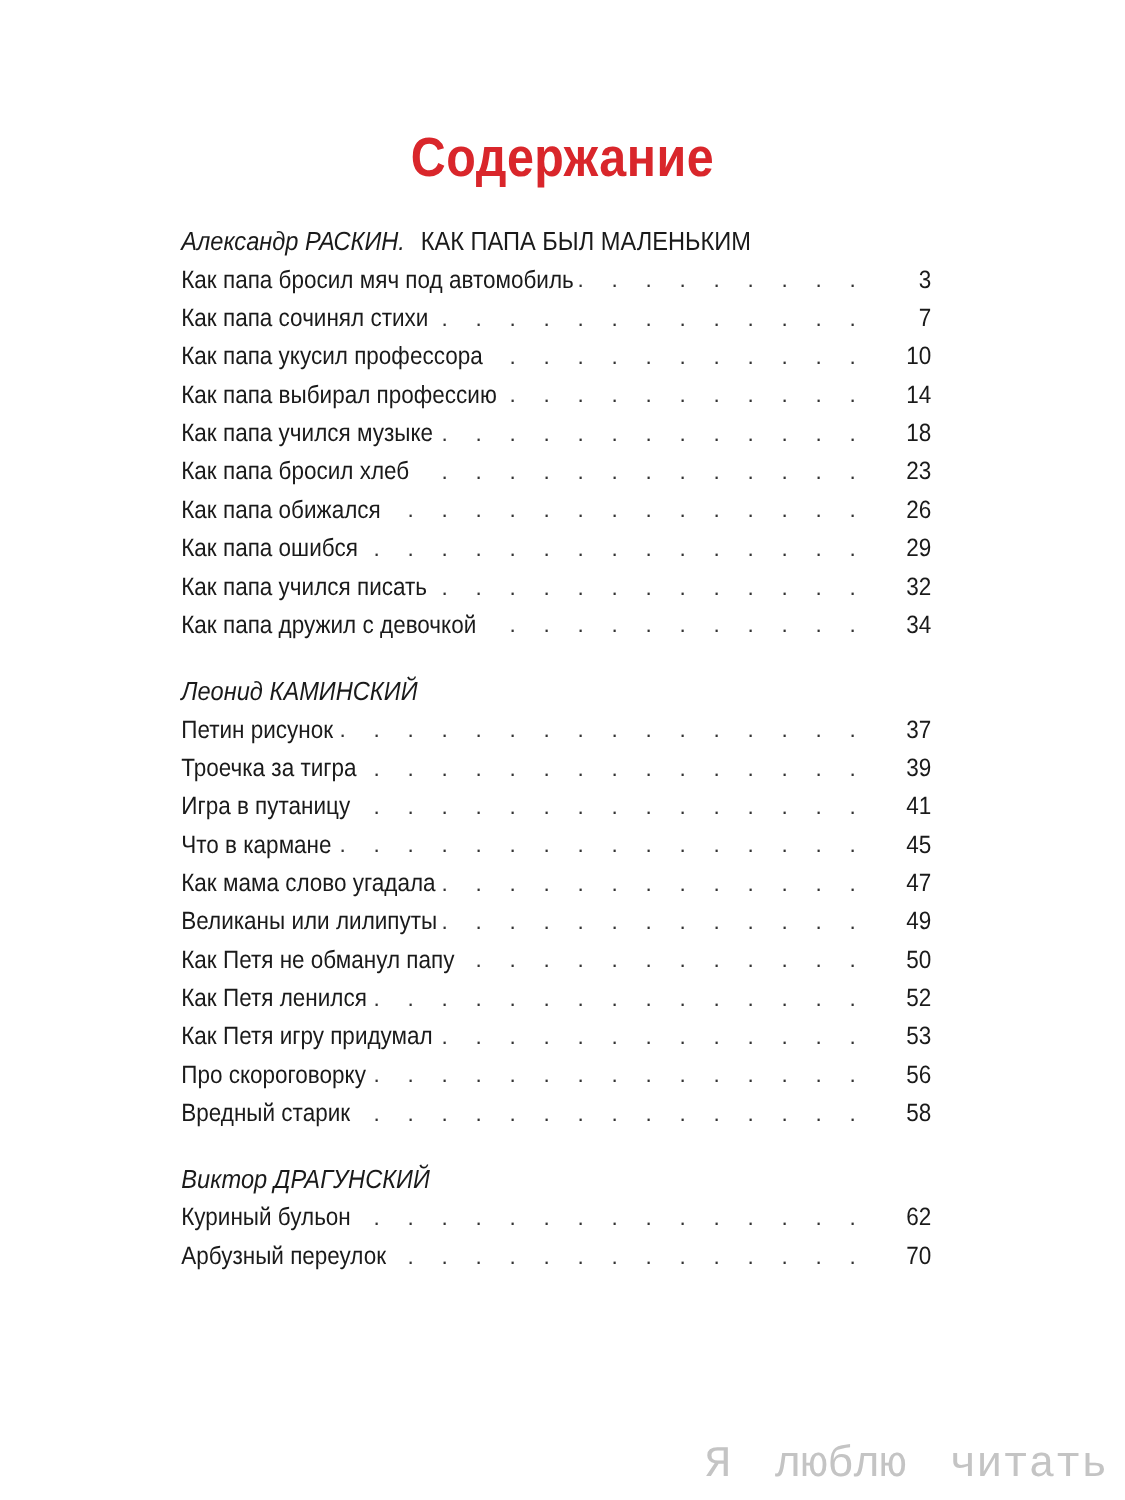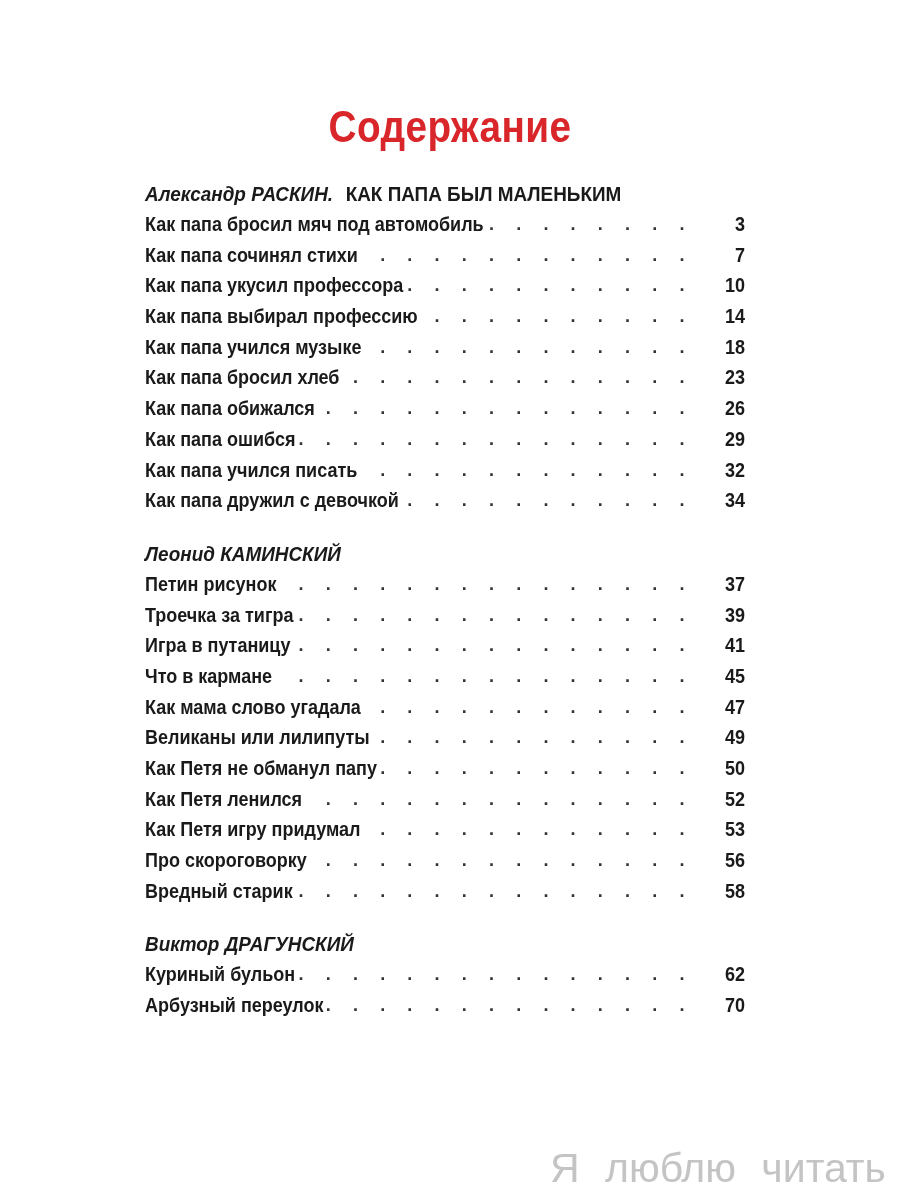--- a/index.html
+++ b/index.html
@@ -27,21 +27,20 @@
       color: #d9262b;
       letter-spacing: 0.5px;
       transform: scaleX(0.88);
       transform-origin: 450px 0;
     }
     .toc {
       position: absolute;
       left: 145px;
       top: 178px;
       width: 600px;
-      font-weight: bold;
     }
     .author-line {
       height: 31px;
       line-height: 31px;
       font-size: 21px;
       white-space: nowrap;
       transform: scaleX(0.9);
       transform-origin: 0 0;
     }
     .author-name {
@@ -92,22 +91,22 @@
       top: 0;
       width: 50px;
       text-align: right;
       transform: scaleX(0.9);
       transform-origin: 100% 0;
     }
     .footer-brand {
       position: absolute;
       right: 14px;
       bottom: 8px;
-      font-family: Liberation Sans, sans-serif;
-      font-size: 41px;
+      font-family: Liberation Mono, monospace;
+      font-size: 35px;
       color: #c4c4c4;
       white-space: nowrap;
       word-spacing: 14px;
     }
   </style>
 </head>
 <body>
 
 <div class="title">Содержание</div>
 

